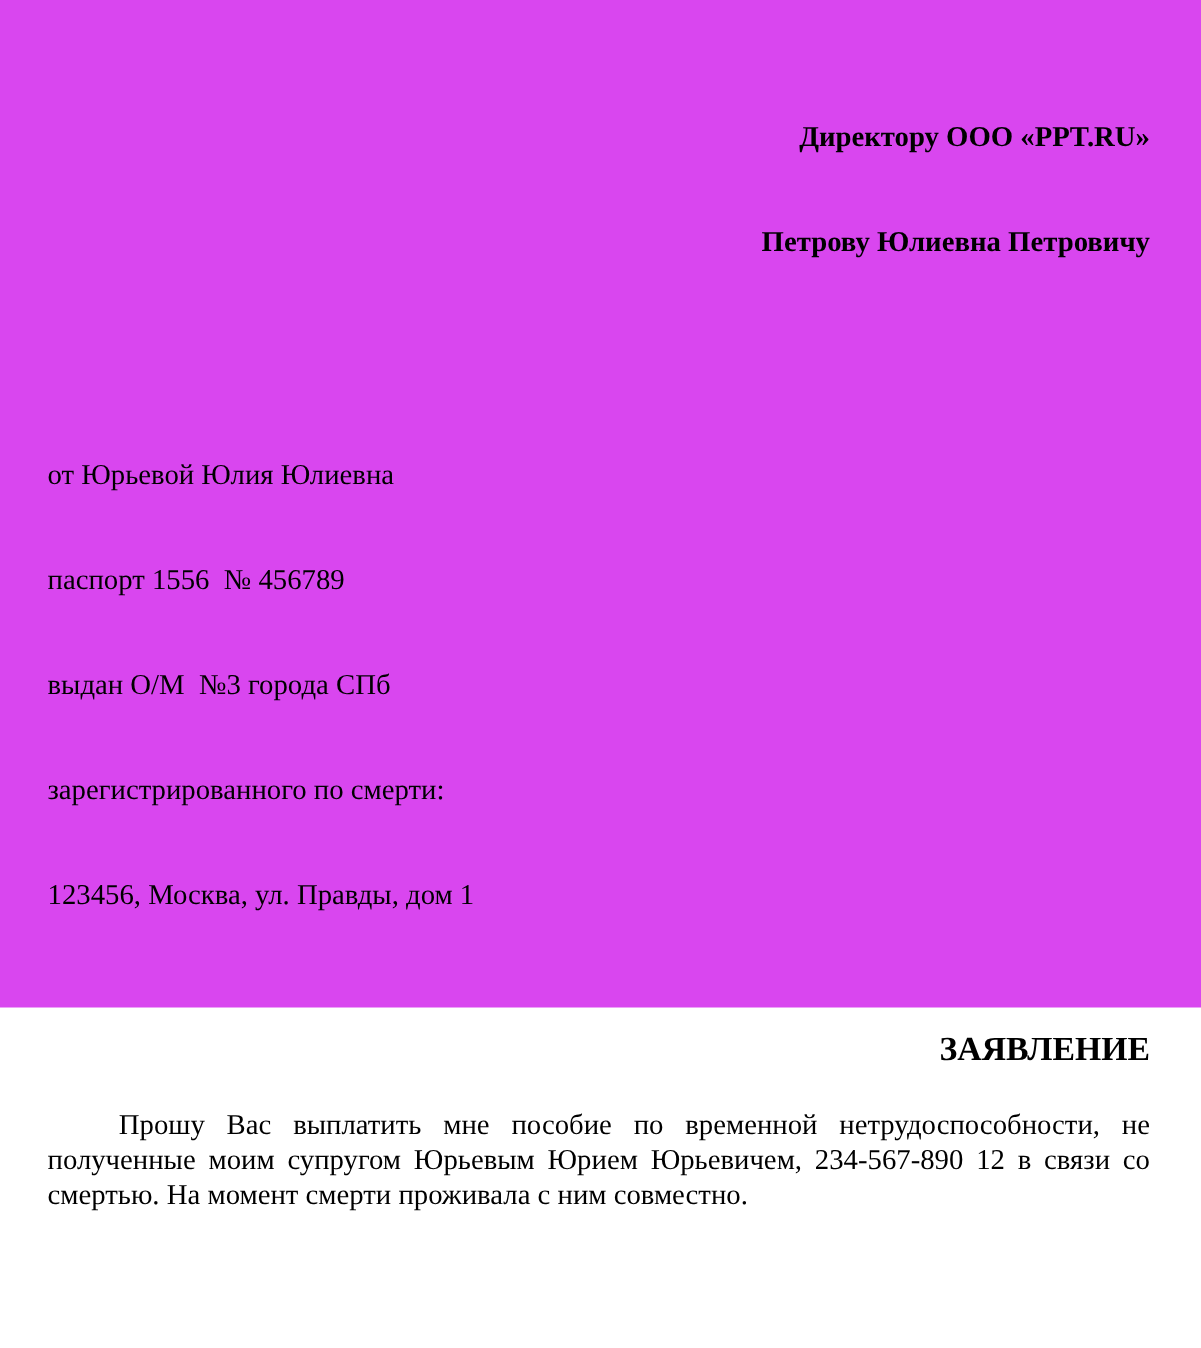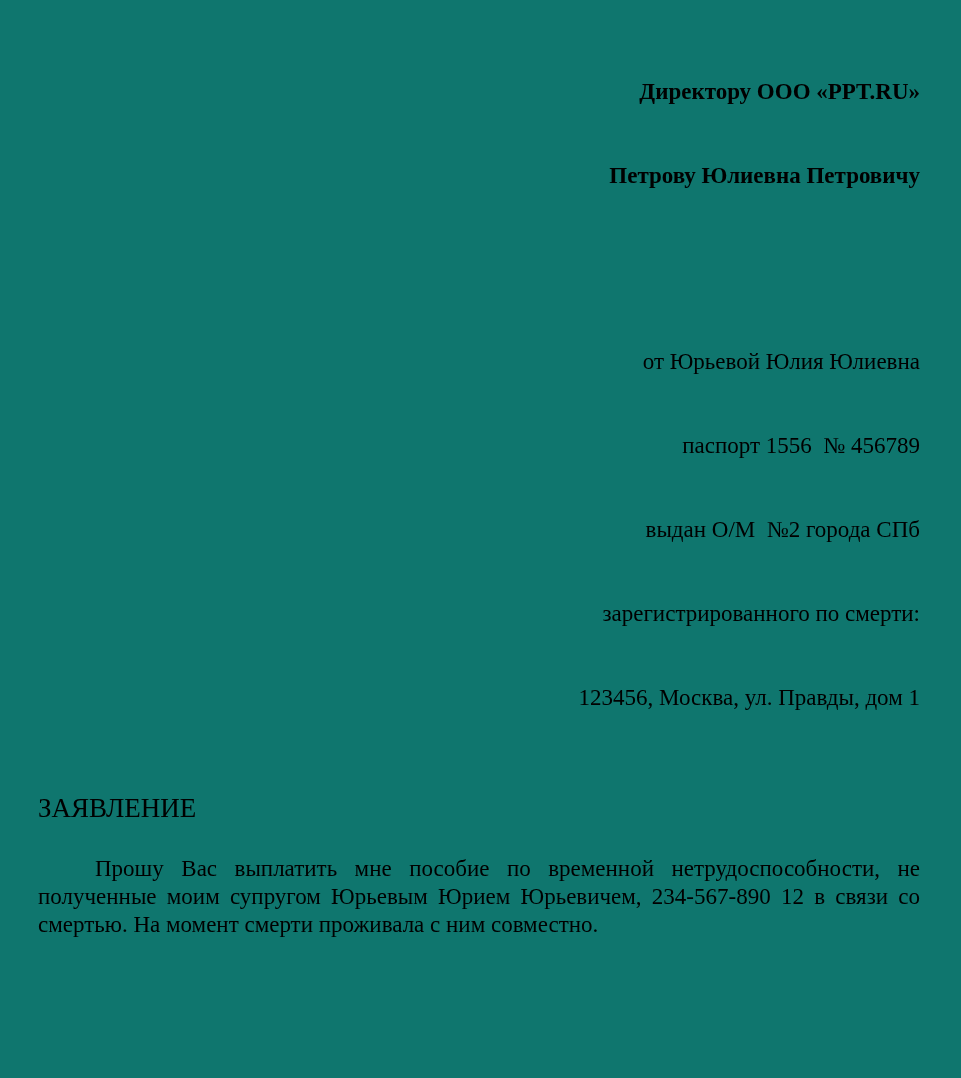--- a/index.html
+++ b/index.html
@@ -12,38 +12,38 @@
     height: 1078px;
     overflow: hidden;
     font-family: "Liberation Serif", serif;
     color: #000000;
     font-size: 23px;
     line-height: 28px;
   }
   .page {
     box-sizing: border-box;
     width: 961px;
-    height: 1078px;
-    padding: 22px 41px 0 38px;
-    background: #0f766e;
+    height: 806px;
+    padding: 40px 41px 0 38px;
+    background: #d946ef;
   }
   .recipient-block {
     text-align: right;
     font-weight: bold;
     white-space: pre-wrap;
   }
   .applicant-block {
     margin-top: 46px;
-    text-align: right;
+    text-align: left;
     white-space: pre-wrap;
   }
   .doc-title {
-    margin-top: 23px;
-    text-align: left;
-    font-weight: normal;
+    margin-top: 36px;
+    text-align: right;
+    font-weight: bold;
     font-size: 27px;
     line-height: 34px;
   }
   .para {
     margin: 26px 0 0 0;
     text-align: justify;
     text-indent: 57px;
   }
   .para.first {
     margin-top: 30px;
@@ -55,21 +55,21 @@
 <div class="page">
 
   <div class="recipient-block">
     <div>Директору ООО «PPT.RU»</div>
     <div>Петрову Юлиевна Петровичу</div>
   </div>
 
   <div class="applicant-block">
     <div>от Юрьевой Юлия Юлиевна</div>
     <div>паспорт 1556  № 456789</div>
-    <div>выдан О/М  №2 города СПб</div>
+    <div>выдан О/М  №3 города СПб</div>
     <div>зарегистрированного по смерти:</div>
     <div>123456, Москва, ул. Правды, дом 1</div>
   </div>
 
   <div class="doc-title">ЗАЯВЛЕНИЕ</div>
 
   <p class="para first">Прошу Вас выплатить мне пособие по временной нетрудоспособности, не полученные моим супругом Юрьевым Юрием Юрьевичем, 234-567-890 12 в связи со смертью. На момент смерти проживала с ним совместно.</p>
 
 </div>
 

